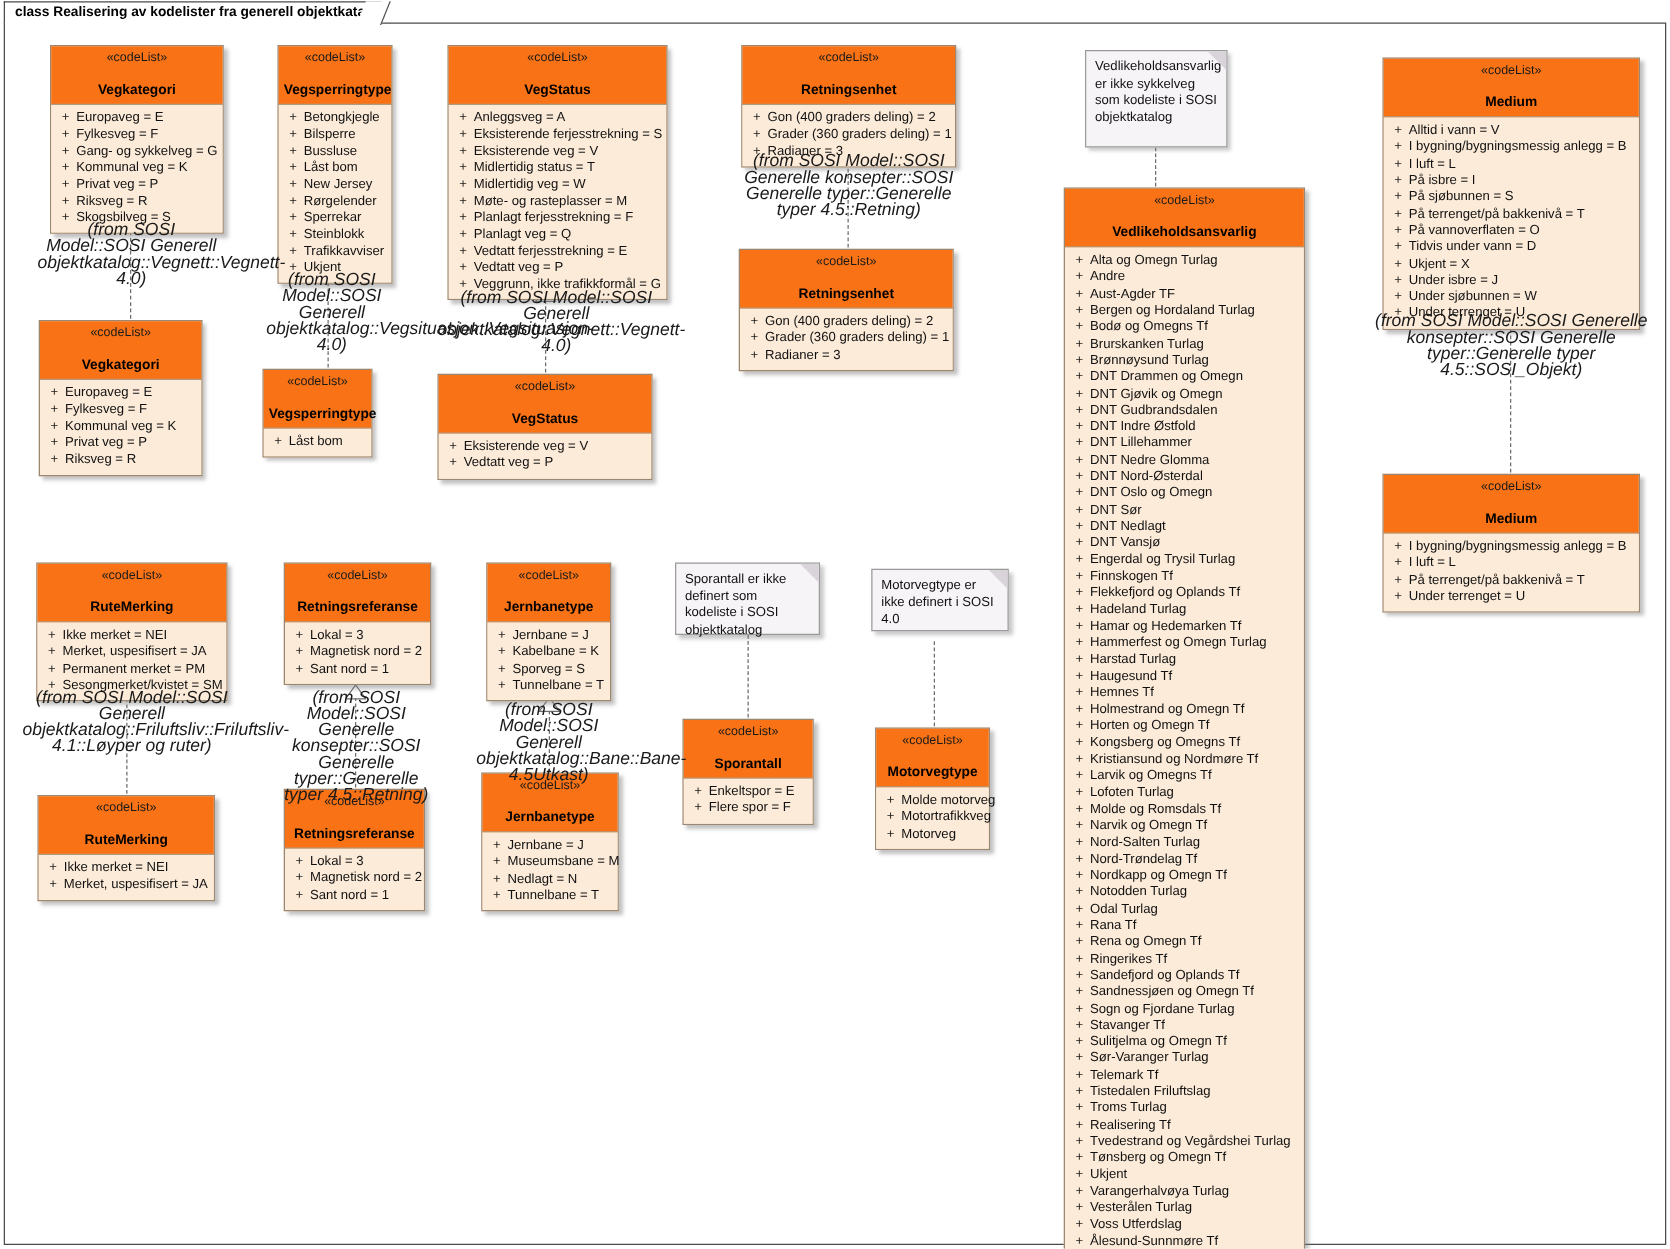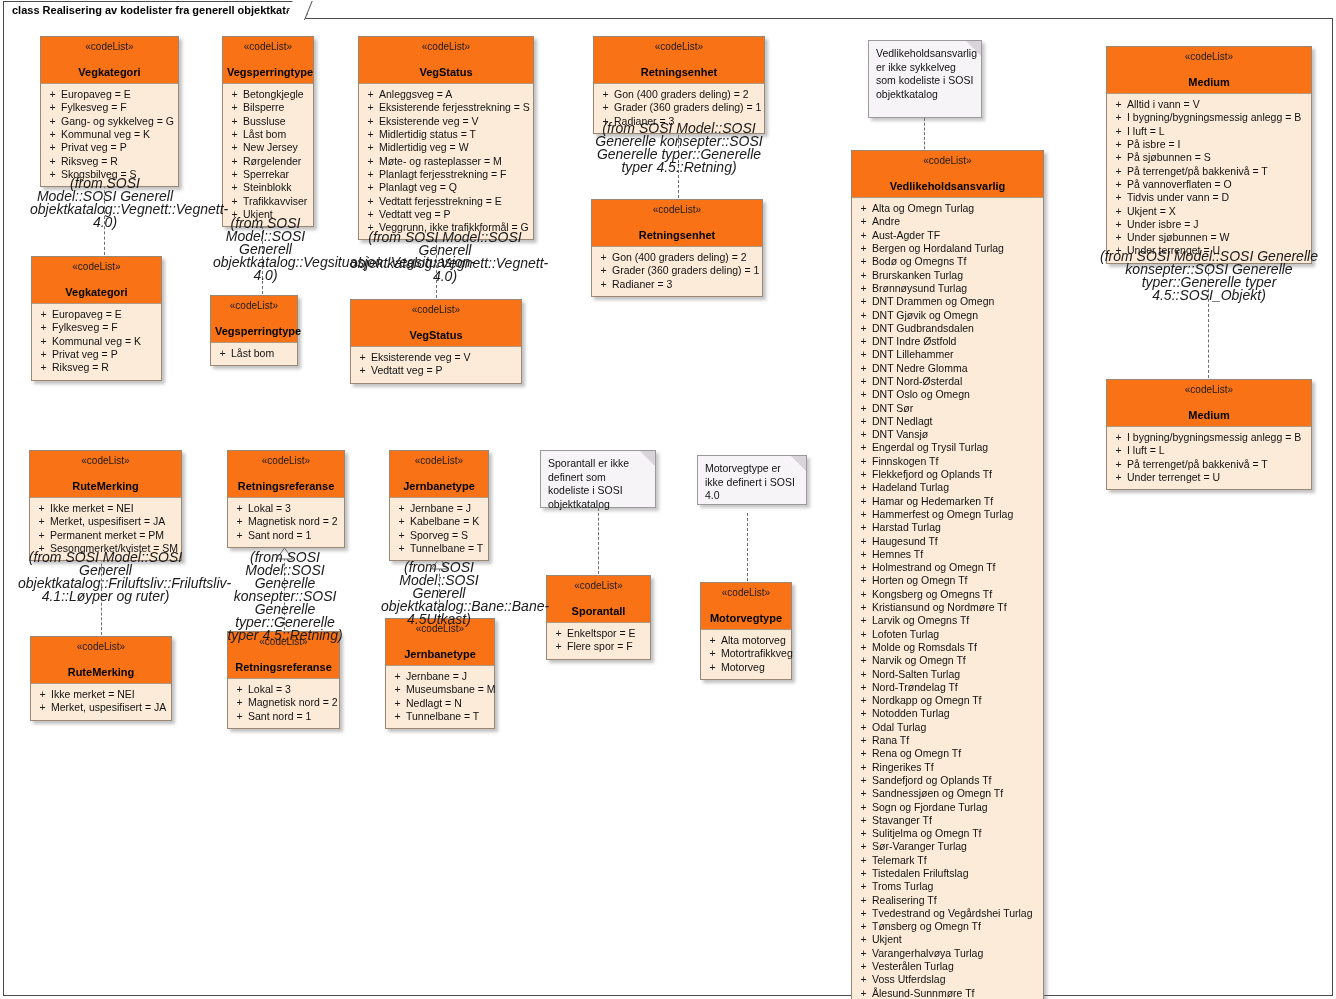--- a/index.html
+++ b/index.html
@@ -950,21 +950,21 @@
   </div>
 
   <div class="uml" style="left:700px; top:582px; width:92px;">
     <div class="hdr">
       <span class="stereo">«codeList»</span>
       <span class="cname">Motorvegtype</span>
     </div>
     <div class="body">
       <div class="attr">
           <span class="vis">+</span>
-          <span class="txt">Alta motorveg</span>
+          <span class="txt">Molde motorveg</span>
         </div>
       <div class="attr">
           <span class="vis">+</span>
           <span class="txt">Motortrafikkveg</span>
         </div>
       <div class="attr">
           <span class="vis">+</span>
           <span class="txt">Motorveg</span>
         </div>
     </div>

